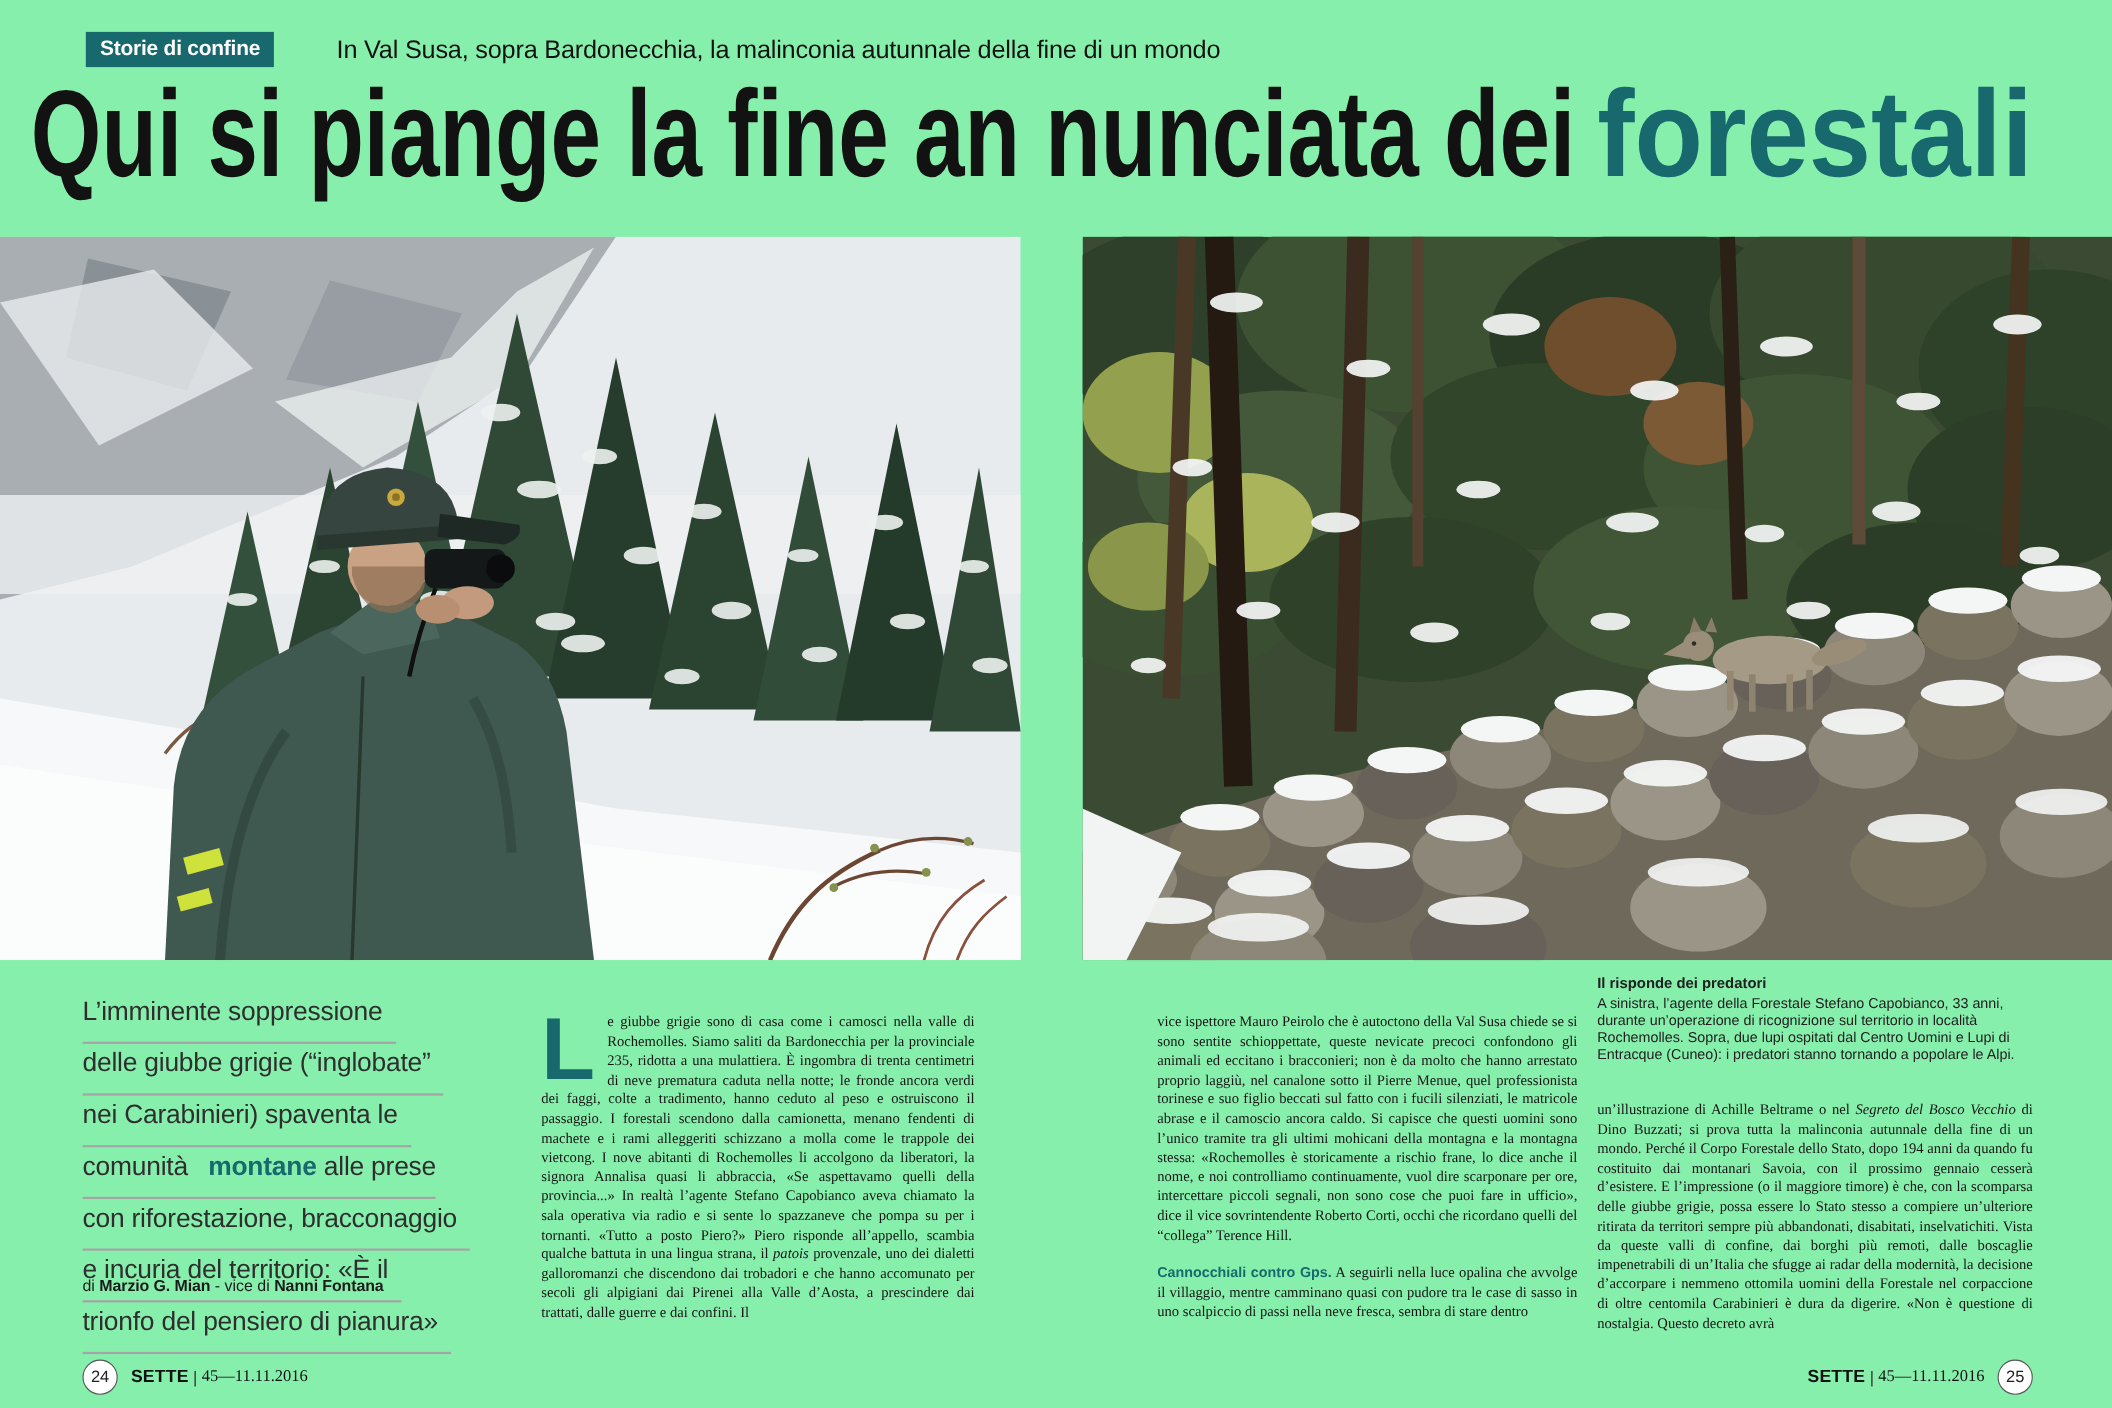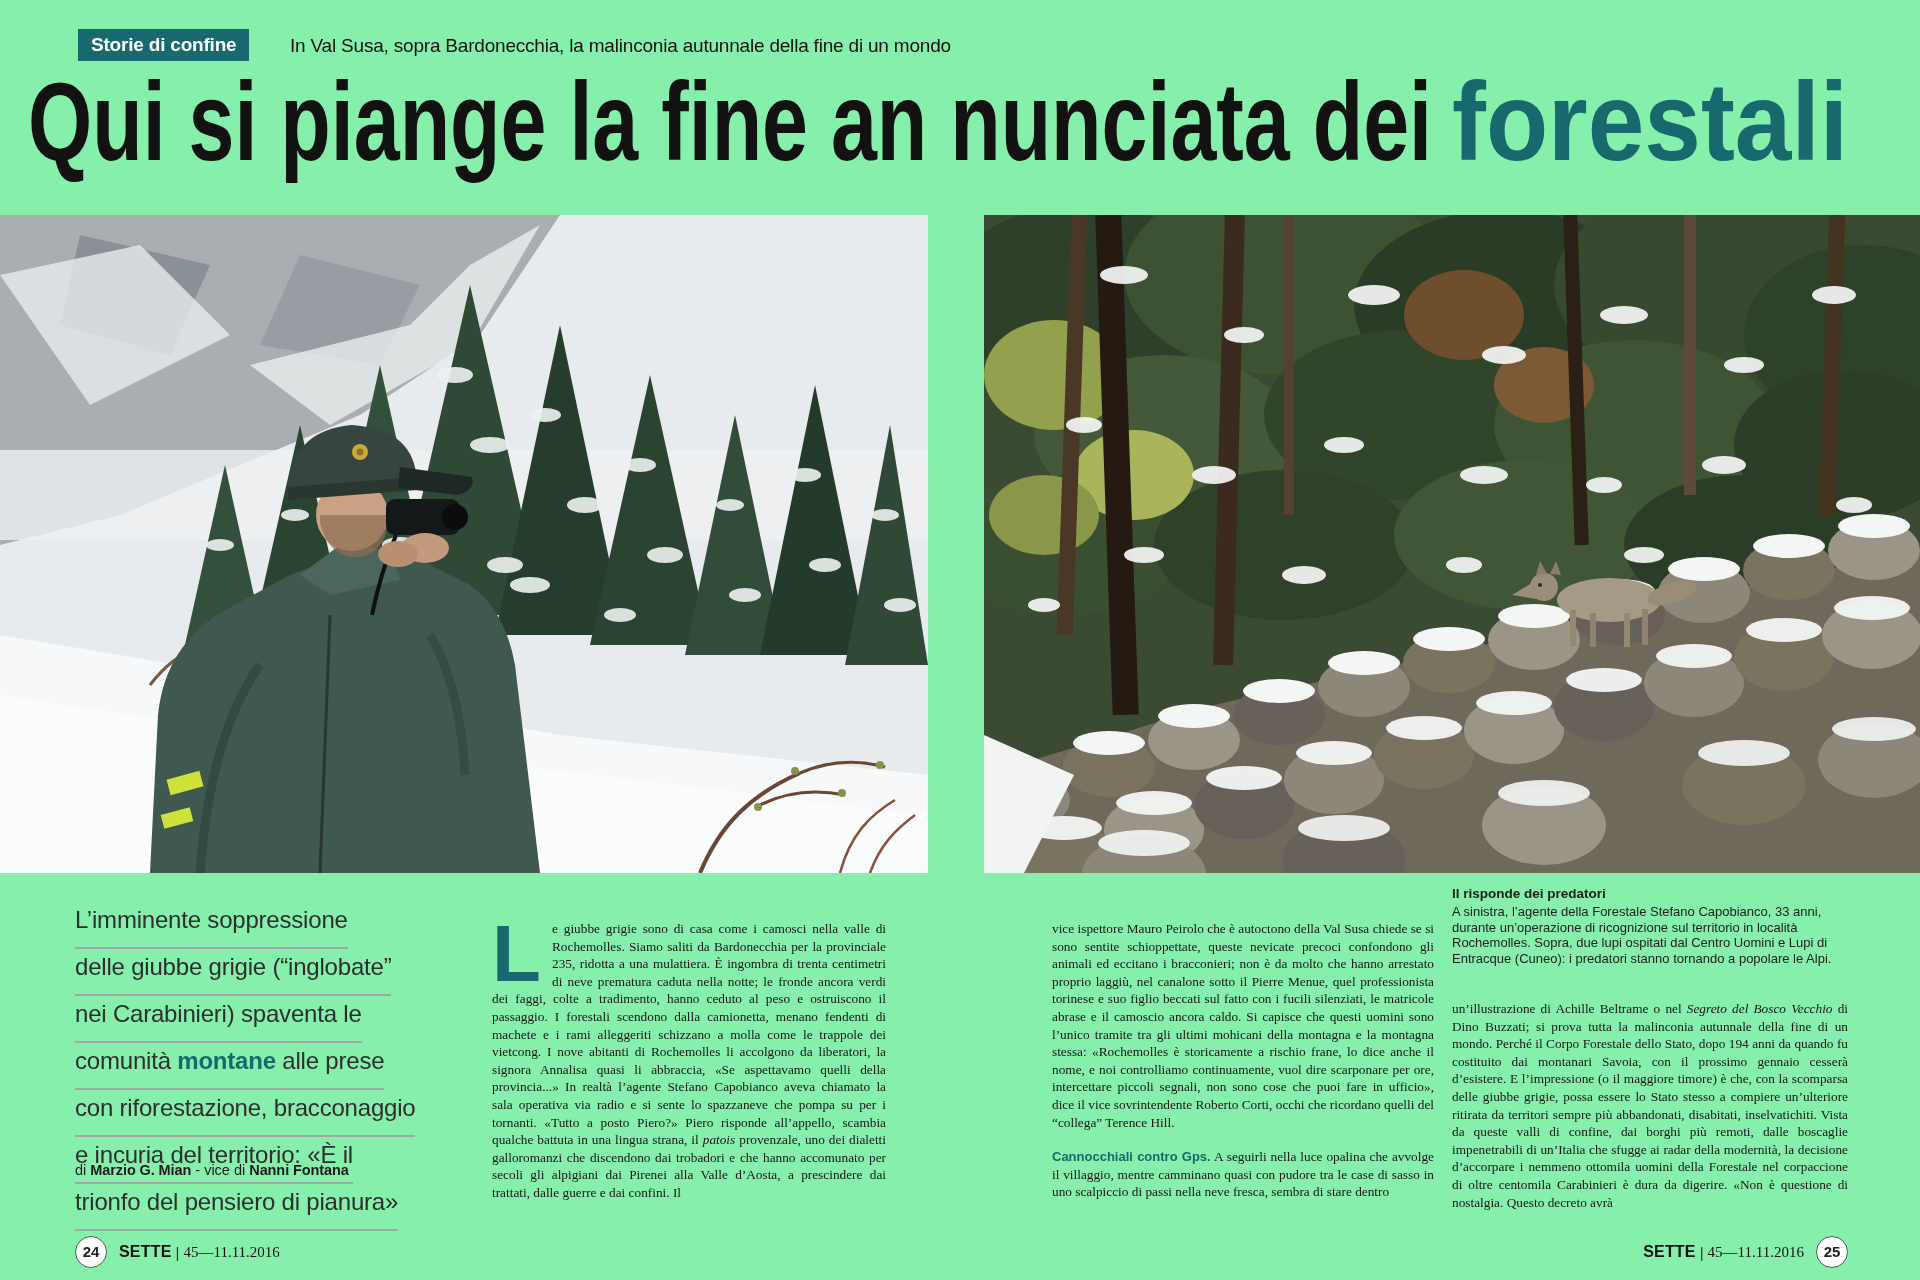--- a/index.html
+++ b/index.html
@@ -8,37 +8,37 @@
     overflow:hidden;font-family:"Liberation Sans",sans-serif;color:#1b1b1b;
     margin:0 auto;
   }
   
   .badge{
     position:absolute;left:78px;top:29px;background:#17696e;color:#fff;
     font-weight:bold;font-size:19px;line-height:19px;padding:6px 13px 7px;
     letter-spacing:-0.2px;
   }
   .kicker{
-    position:absolute;left:290px;top:35px;font-size:19px;line-height:21px;
+    position:absolute;left:306px;top:35px;font-size:23px;line-height:21px;
     color:#121212;letter-spacing:-0.2px;
   }
   .headline-svg{position:absolute;left:28px;top:52px;}
   .headline-svg text{font-family:"Liberation Sans",sans-serif;font-weight:bold;}
   
   .photo{position:absolute;top:215px;height:658px;overflow:hidden;}
   .photo-left{left:0;width:928px;}
   .photo-right{left:984px;width:936px;}
   
   .pullquote{position:absolute;left:75px;top:906px;width:420px;}
   .pq-line{
     display:table;font-size:24px;line-height:27px;color:#2e2e2e;
     padding-bottom:14px;border-bottom:2px solid #a5a5a5;margin-bottom:4px;
     letter-spacing:-0.2px;white-space:nowrap;
   }
-  .pq-teal{color:#17696e;font-weight:bold;}
+  .pq-teal{color:#17696e;font-weight:bold;margin-left:12px;}
   .byline{position:absolute;left:75px;top:1162px;font-size:14.5px;color:#1b1b1b;}
   .byline b{letter-spacing:-0.1px;}
   
   .col{
     position:absolute;top:920px;height:324px;overflow:hidden;
     font-family:"Liberation Serif",serif;font-size:13.3px;line-height:17.6px;
     text-align:justify;color:#151515;
   }
   .col-1{left:492px;width:394px;}
   .col-2{left:1052px;width:382px;}
@@ -58,21 +58,21 @@
     position:absolute;left:1452px;top:886px;width:400px;
     font-size:13px;line-height:15.8px;color:#202020;
   }
   .caption-title{font-weight:bold;font-size:13.5px;margin-bottom:2px;}
   
   .footer{position:absolute;top:1236px;height:34px;font-size:15px;color:#111;}
   .footer-left{left:75px;}
   .footer-right{right:72px;text-align:right;}
   .pagenum{
     display:inline-block;width:30px;height:30px;border:1.5px solid #555;
-    border-radius:50%;text-align:center;line-height:30px;font-weight:bold;
+    border-radius:50%;text-align:center;line-height:30px;font-weight:normal;
     font-size:15px;vertical-align:middle;background:#fff;color:#222;
   }
   .mag-brand{font-weight:bold;font-size:16px;letter-spacing:0.2px;vertical-align:middle;}
   .mag-sep{color:#333;vertical-align:middle;padding:0 4px;font-weight:normal;}
   .mag-issue{font-family:"Liberation Serif",serif;font-size:15px;vertical-align:middle;}
   .footer-left .pagenum{margin-right:12px;}
   .footer-right .pagenum{margin-left:12px;}
 </style>
 </head>
 <body>

